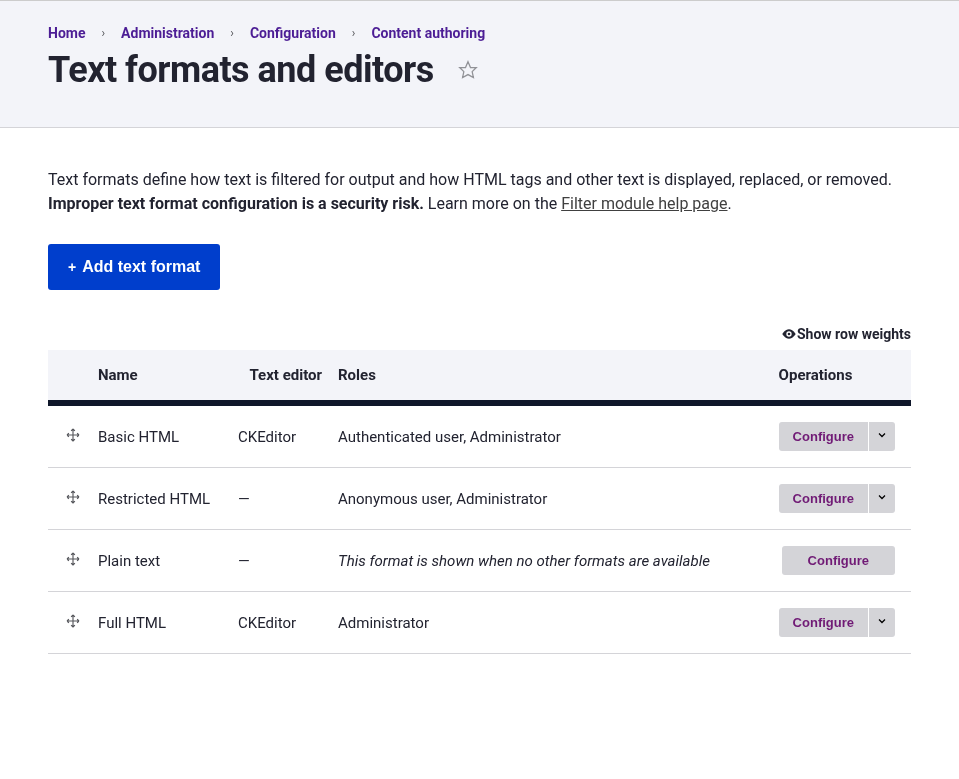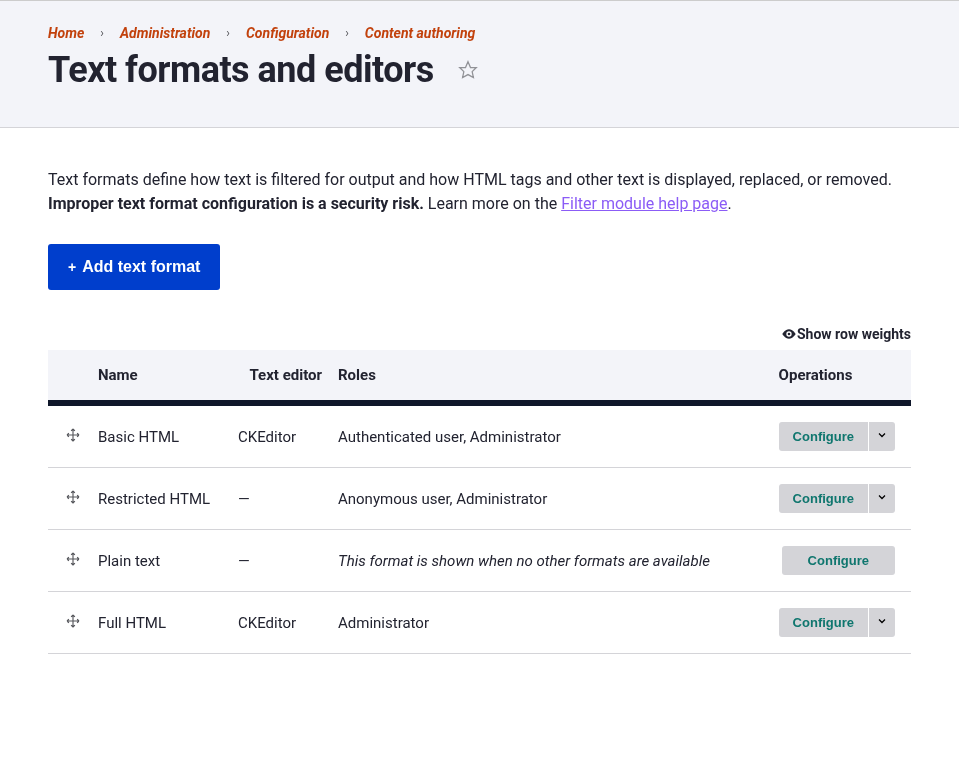--- a/index.html
+++ b/index.html
@@ -17,23 +17,22 @@
     }
     .breadcrumb {
       font-size: 14px;
       font-weight: 700;
       display: flex;
       align-items: center;
       gap: 16px;
       margin-bottom: 8px;
     }
     .breadcrumb-item {
-      color: #c2410c;
-      cursor: pointer;
-      font-style: italic;
+      color: #4c1d95;
+      cursor: pointer;
     }
     .breadcrumb-sep {
       color: #55565b;
       font-size: 12px;
       font-weight: 400;
     }
     .page-title-row {
       display: flex;
       align-items: center;
       gap: 24px;
@@ -51,21 +50,21 @@
     .content {
       padding: 40px 48px;
     }
     .intro p {
       font-size: 16px;
       line-height: 1.5;
       margin-bottom: 16px;
     }
     .intro strong { font-weight: 700; }
     .intro a {
-      color: #8b5cf6;
+      color: #404040;
       text-decoration: underline;
     }
     .btn {
       display: inline-flex;
       align-items: center;
       font-weight: 700;
       border: none;
       cursor: pointer;
       border-radius: 3px;
     }
@@ -127,21 +126,21 @@
       display: inline-flex;
       align-items: stretch;
       vertical-align: middle;
     }
     .op-btn {
       background: #d4d4d8;
       border: none;
       padding: 7px 14px;
       font-size: 13px;
       font-weight: 700;
-      color: #0f766e;
+      color: #701a75;
       cursor: pointer;
       border-radius: 3px;
     }
     .op-group .op-btn {
       border-top-right-radius: 0;
       border-bottom-right-radius: 0;
     }
     .op-caret {
       background: #d4d4d8;
       border: none;

